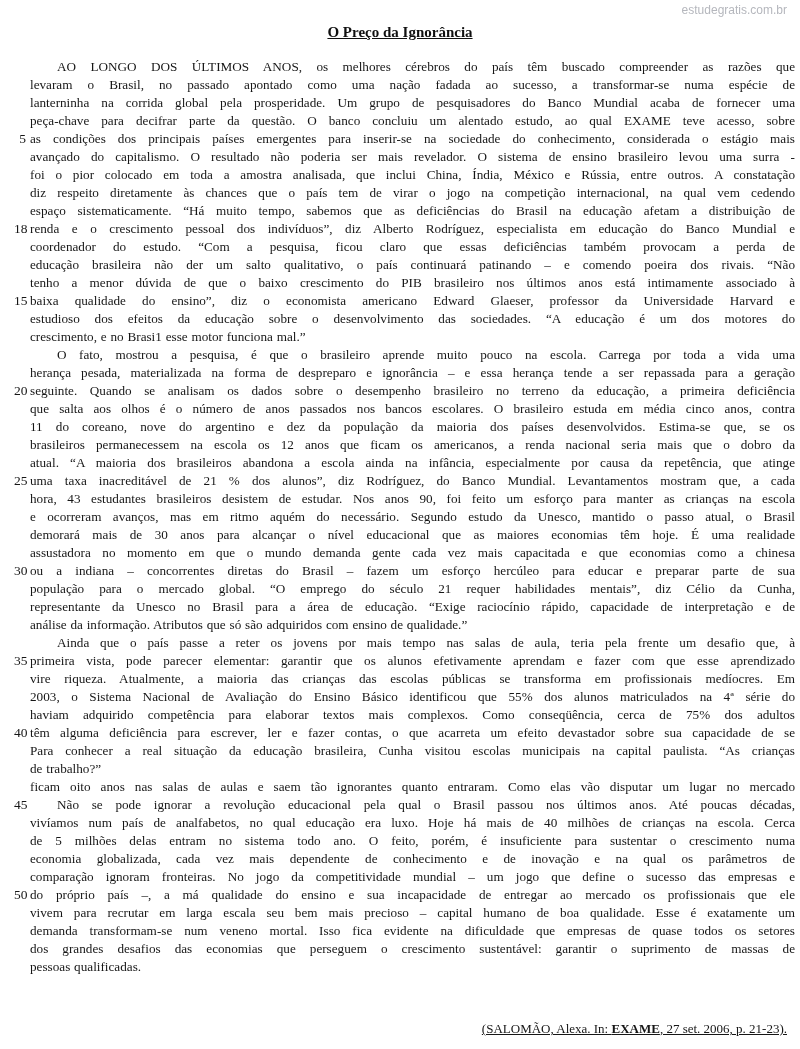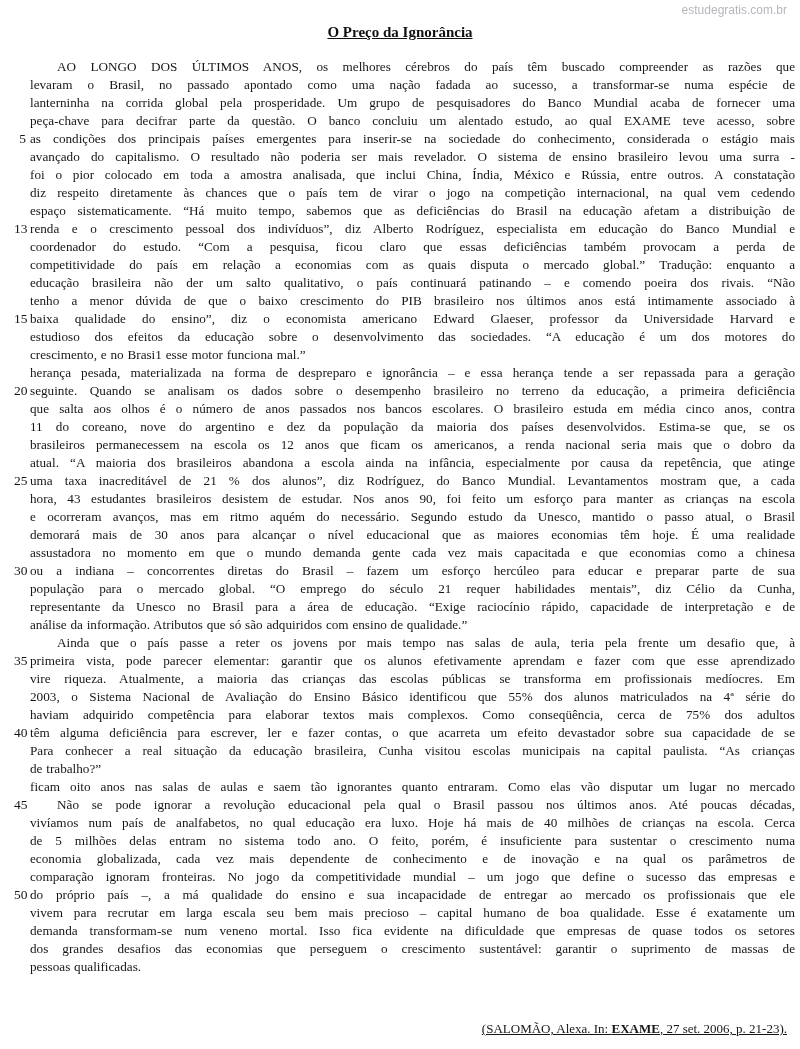--- a/index.html
+++ b/index.html
@@ -115,50 +115,50 @@
       </div>
       <div class="line">
         <span class="ln"></span>
         <span class="lt">diz respeito diretamente às chances que o país tem de virar o jogo na competição internacional, na qual vem cedendo</span>
       </div>
       <div class="line">
         <span class="ln"></span>
         <span class="lt">espaço sistematicamente. “Há muito tempo, sabemos que as deficiências do Brasil na educação afetam a distribuição de</span>
       </div>
       <div class="line">
-        <span class="ln">13</span>
+        <span class="ln">18</span>
         <span class="lt">renda e o crescimento pessoal dos indivíduos”, diz Alberto Rodríguez, especialista em educação do Banco Mundial e</span>
       </div>
       <div class="line">
         <span class="ln"></span>
         <span class="lt">coordenador do estudo. “Com a pesquisa, ficou claro que essas deficiências também provocam a perda de</span>
-      </div>
-      <div class="line">
-        <span class="ln"></span>
-        <span class="lt">competitividade do país em relação a economias com as quais disputa o mercado global.” Tradução: enquanto a</span>
       </div>
       <div class="line">
         <span class="ln"></span>
         <span class="lt">educação brasileira não der um salto qualitativo, o país continuará patinando – e comendo poeira dos rivais. “Não</span>
       </div>
       <div class="line">
         <span class="ln"></span>
         <span class="lt">tenho a menor dúvida de que o baixo crescimento do PIB brasileiro nos últimos anos está intimamente associado à</span>
       </div>
       <div class="line">
         <span class="ln">15</span>
         <span class="lt">baixa qualidade do ensino”, diz o economista americano Edward Glaeser, professor da Universidade Harvard e</span>
       </div>
       <div class="line">
         <span class="ln"></span>
         <span class="lt">estudioso dos efeitos da educação sobre o desenvolvimento das sociedades. “A educação é um dos motores do</span>
       </div>
       <div class="line pe">
         <span class="ln"></span>
         <span class="lt">crescimento, e no Brasi1 esse motor funciona mal.”</span>
+      </div>
+      <div class="line ps">
+        <span class="ln"></span>
+        <span class="lt">O fato, mostrou a pesquisa, é que o brasileiro aprende muito pouco na escola. Carrega por toda a vida uma</span>
       </div>
       <div class="line">
         <span class="ln"></span>
         <span class="lt">herança pesada, materializada na forma de despreparo e ignorância – e essa herança tende a ser repassada para a geração</span>
       </div>
       <div class="line">
         <span class="ln">20</span>
         <span class="lt">seguinte. Quando se analisam os dados sobre o desempenho brasileiro no terreno da educação, a primeira deficiência</span>
       </div>
       <div class="line">

